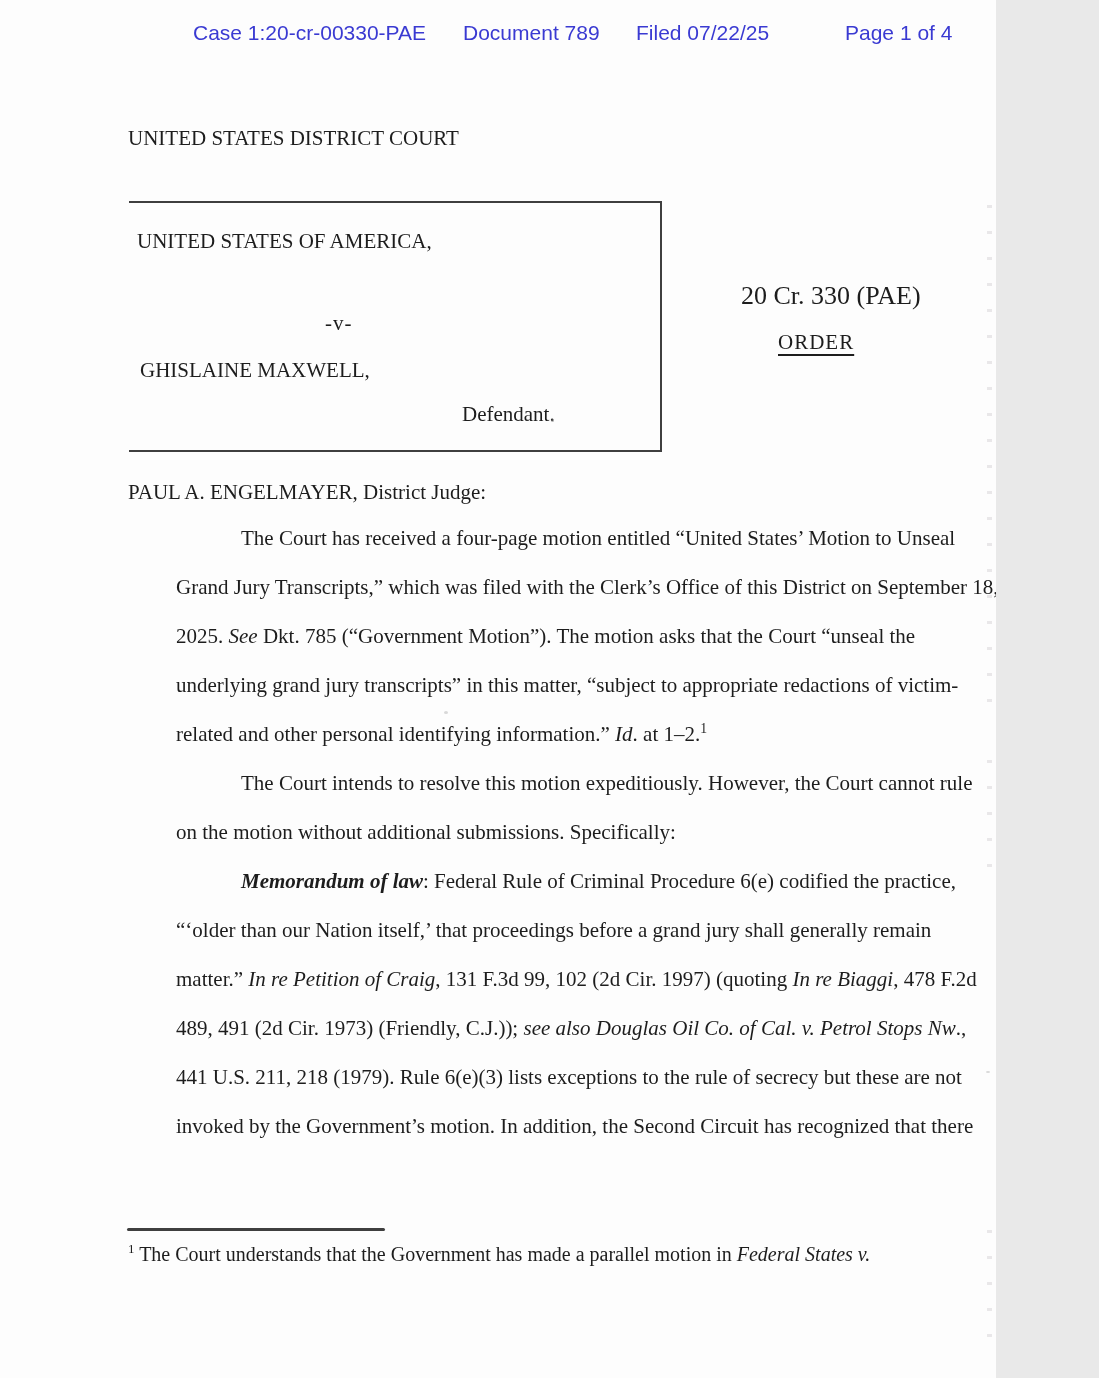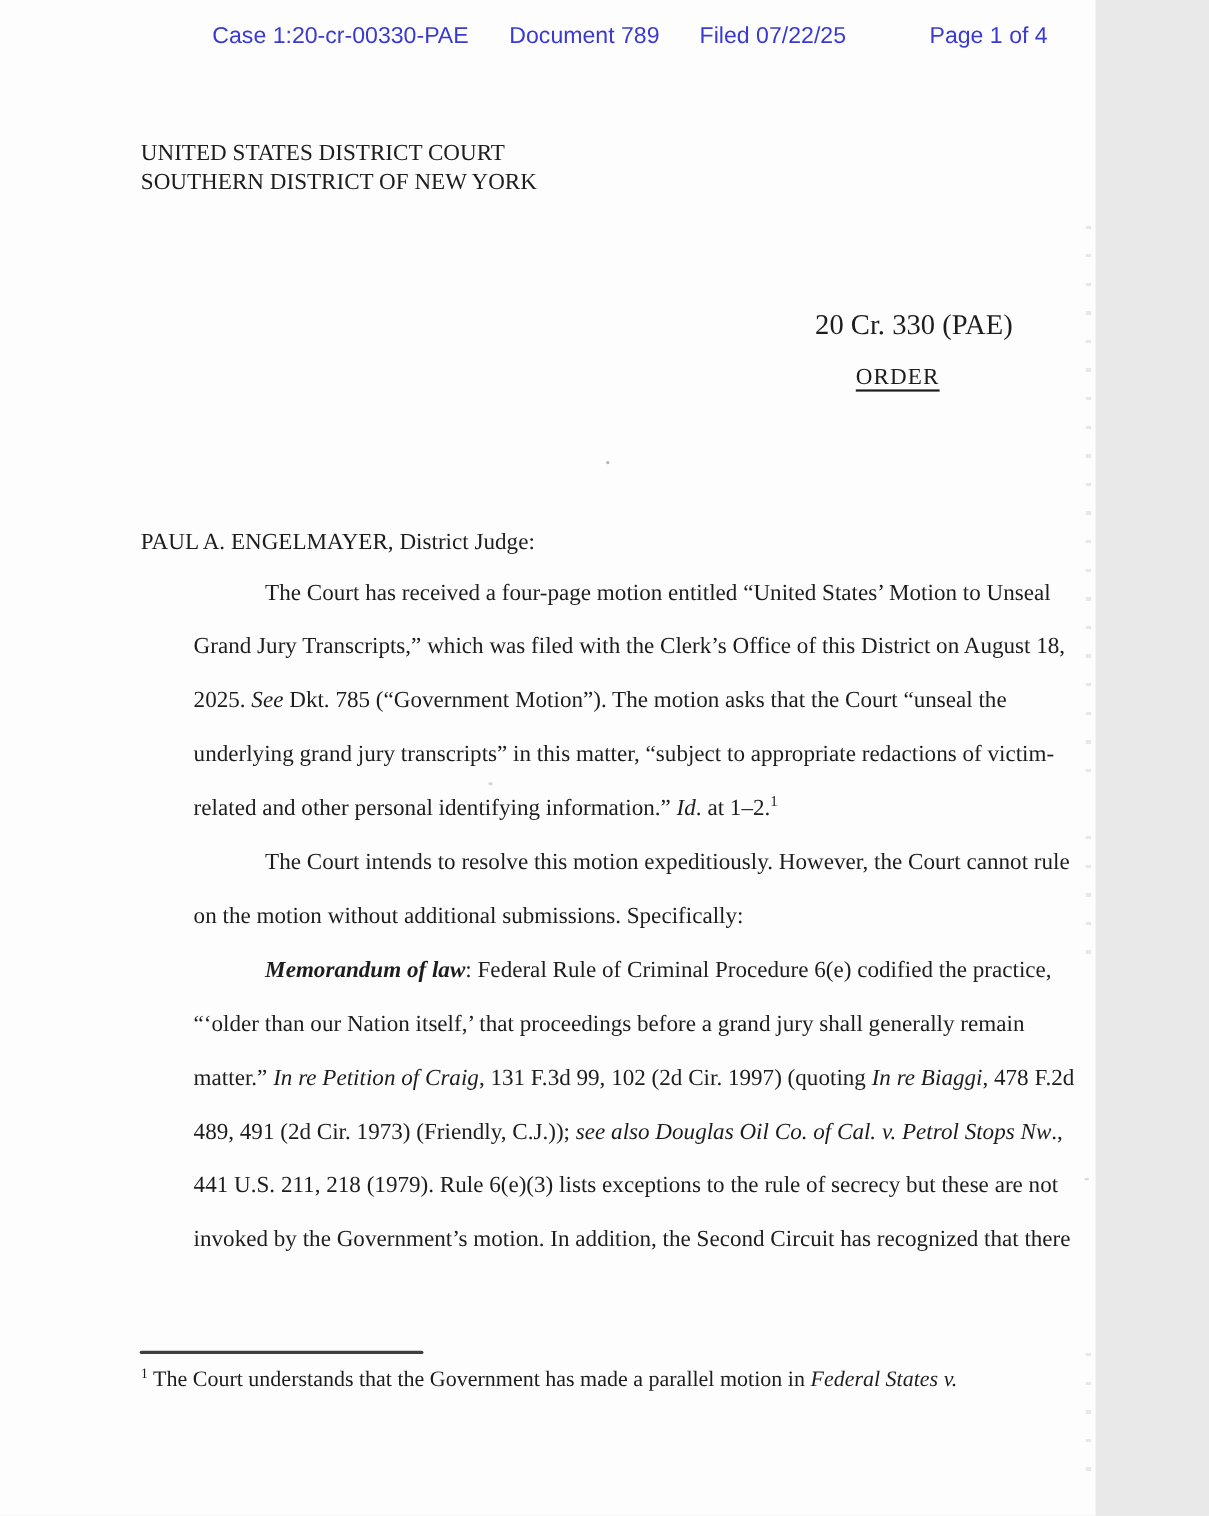--- a/index.html
+++ b/index.html
@@ -71,32 +71,37 @@
 
   <div class="stamp">
     <span class="s1">Case 1:20-cr-00330-PAE</span>
     <span class="s2">Document 789</span>
     <span class="s3">Filed 07/22/25</span>
     <span class="s4">Page 1 of 4</span>
   </div>
 
   <div class="court">
     <div>UNITED STATES DISTRICT COURT</div>
-    <div>SOUTHERN DISTRICT OF NEW YORK</div>
   </div>
 
+  <div class="caption-box">
+    <div class="plaintiff">UNITED STATES OF AMERICA,</div>
+    <div class="versus">-v-</div>
+    <div class="defname">GHISLAINE MAXWELL,</div>
+    <div class="deflabel">Defendant.</div>
+  </div>
 
   <div class="case-number">20 Cr. 330 (PAE)</div>
   <div class="order-label">ORDER</div>
 
   <div class="judge-line">PAUL A. ENGELMAYER, District Judge:</div>
 
   <div class="body-text">
       <div class="tline indent"><span>The Court has received a four-page motion entitled “United States’ Motion to Unseal</span></div>
-      <div class="tline"><span>Grand Jury Transcripts,” which was filed with the Clerk’s Office of this District on August 18,</span></div>
+      <div class="tline"><span>Grand Jury Transcripts,” which was filed with the Clerk’s Office of this District on September 18,</span></div>
       <div class="tline"><span>2025.  </span><span class="it">See</span><span> Dkt. 785 (“Government Motion”).  The motion asks that the Court “unseal the</span></div>
       <div class="tline"><span>underlying grand jury transcripts” in this matter, “subject to appropriate redactions of victim-</span></div>
       <div class="tline"><span>related and other personal identifying information.”  </span><span class="it">Id</span><span>. at 1–2.</span><sup>1</sup></div>
       <div class="tline indent"><span>The Court intends to resolve this motion expeditiously.  However, the Court cannot rule</span></div>
       <div class="tline"><span>on the motion without additional submissions.  Specifically:</span></div>
       <div class="tline indent"><span class="it bd">Memorandum of law</span><span>:  Federal Rule of Criminal Procedure 6(e) codified the practice,</span></div>
       <div class="tline"><span>“‘older than our Nation itself,’ that proceedings before a grand jury shall generally remain</span></div>
       <div class="tline"><span>matter.”  </span><span class="it">In re Petition of Craig</span><span>, 131 F.3d 99, 102 (2d Cir. 1997) (quoting </span><span class="it">In re Biaggi</span><span>, 478 F.2d</span></div>
       <div class="tline"><span>489, 491 (2d Cir. 1973) (Friendly, C.J.)); </span><span class="it">see also Douglas Oil Co. of Cal. v. Petrol Stops Nw</span><span>.,</span></div>
       <div class="tline"><span>441 U.S. 211, 218 (1979).  Rule 6(e)(3) lists exceptions to the rule of secrecy but these are not</span></div>

